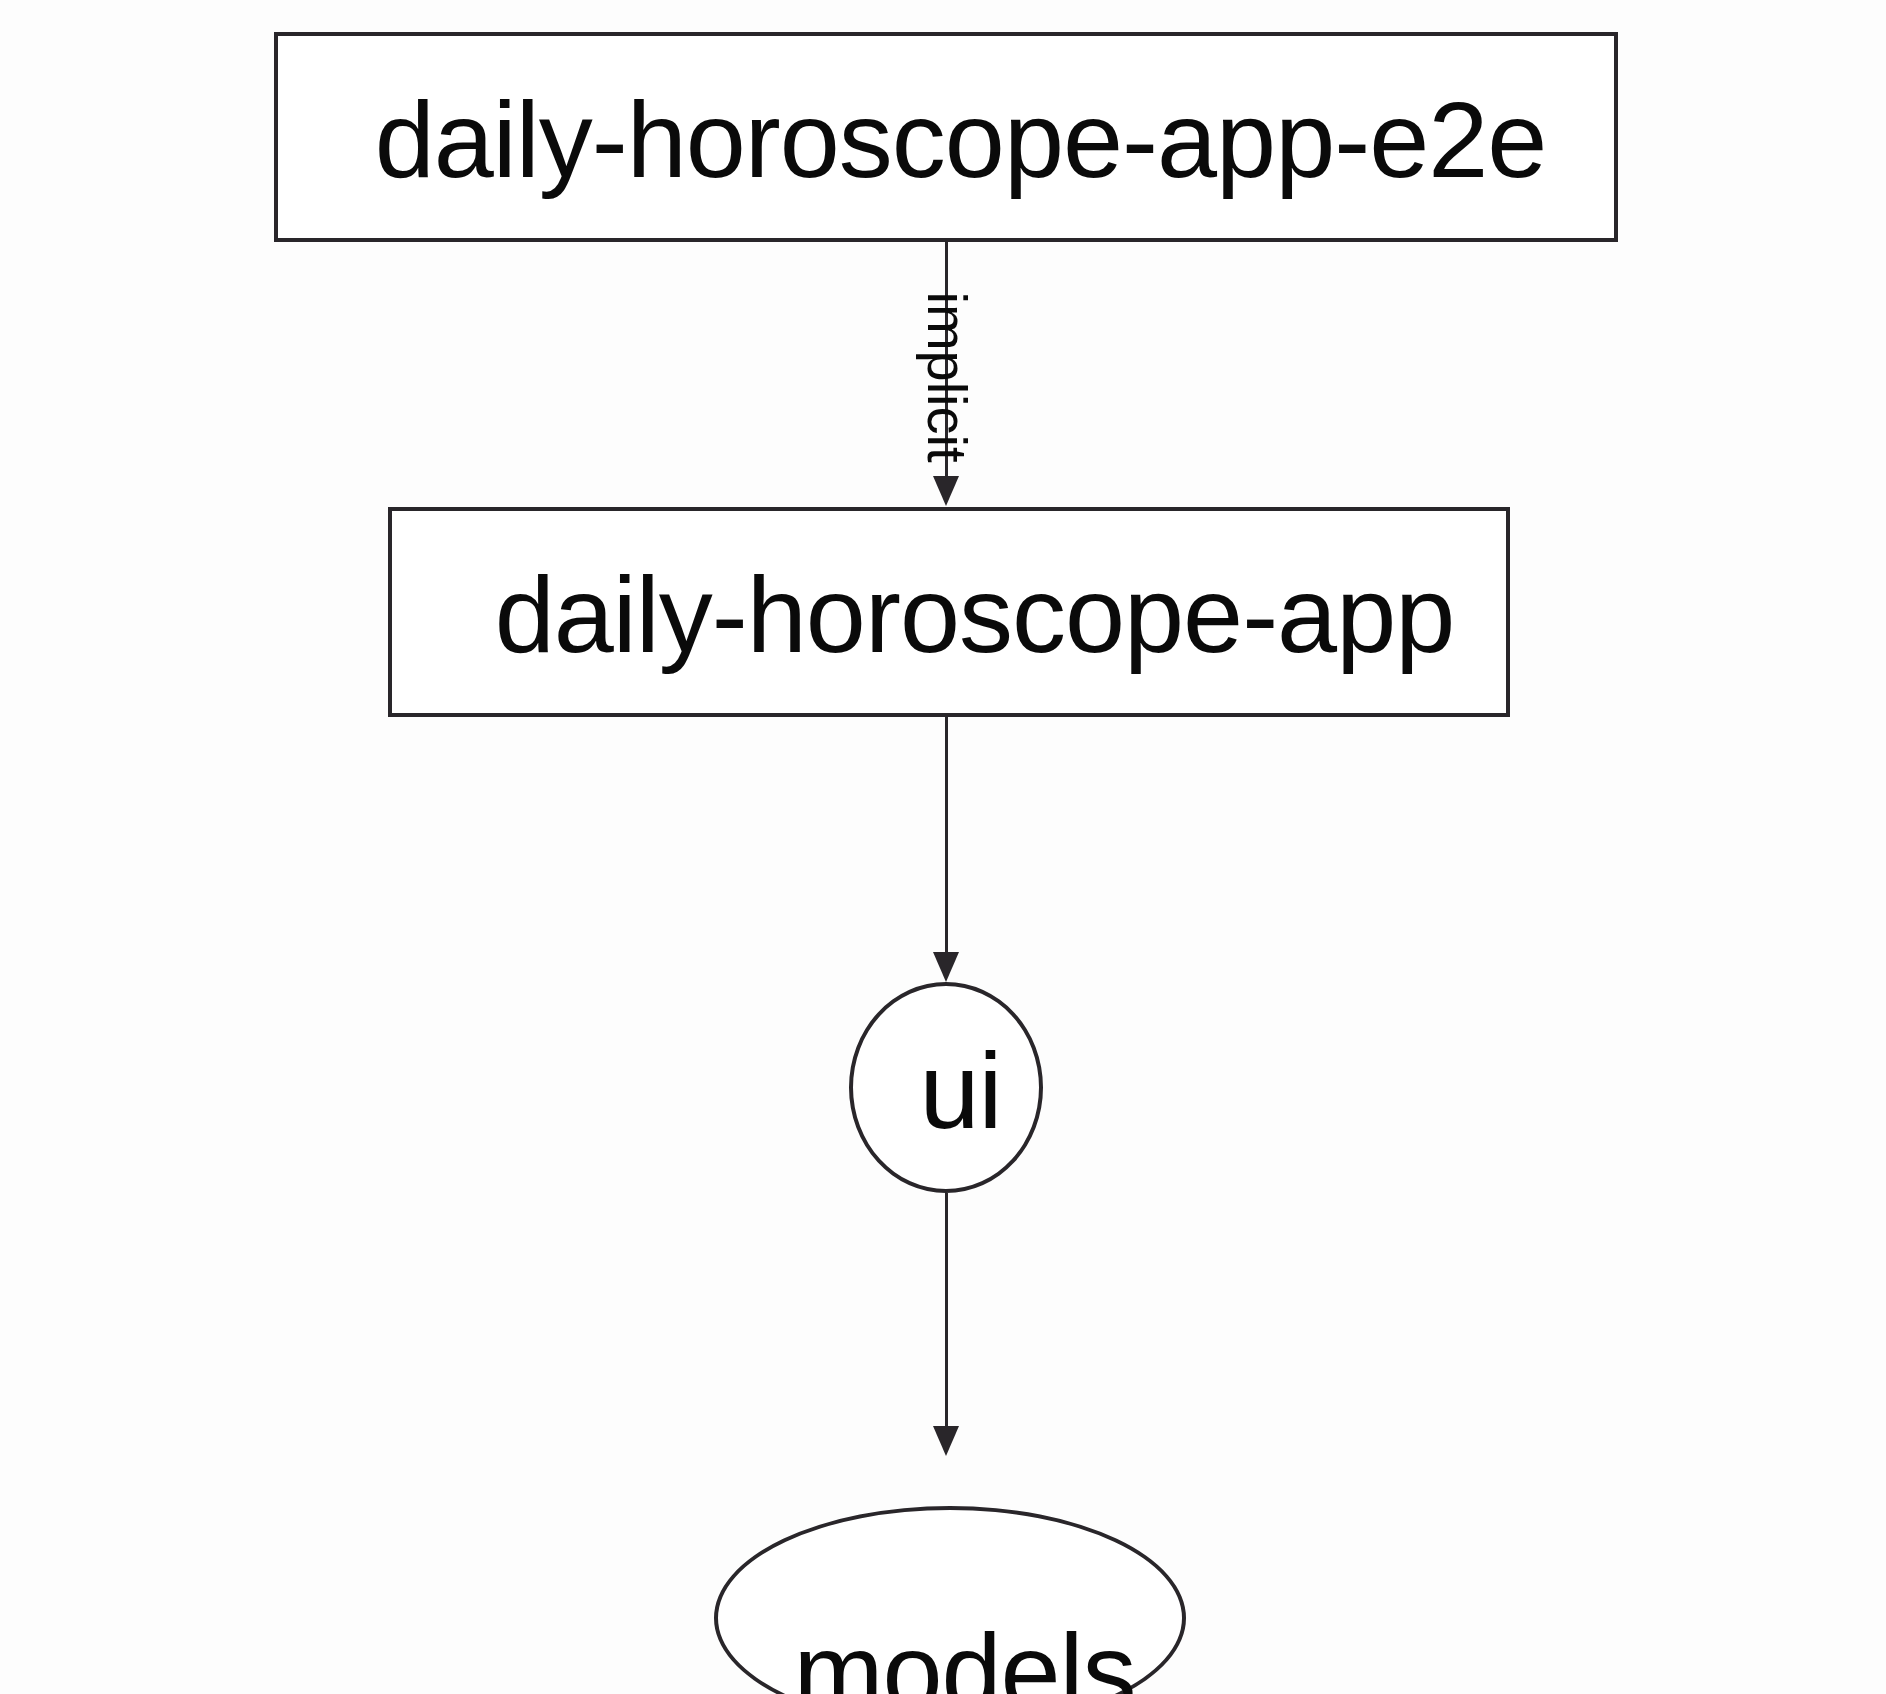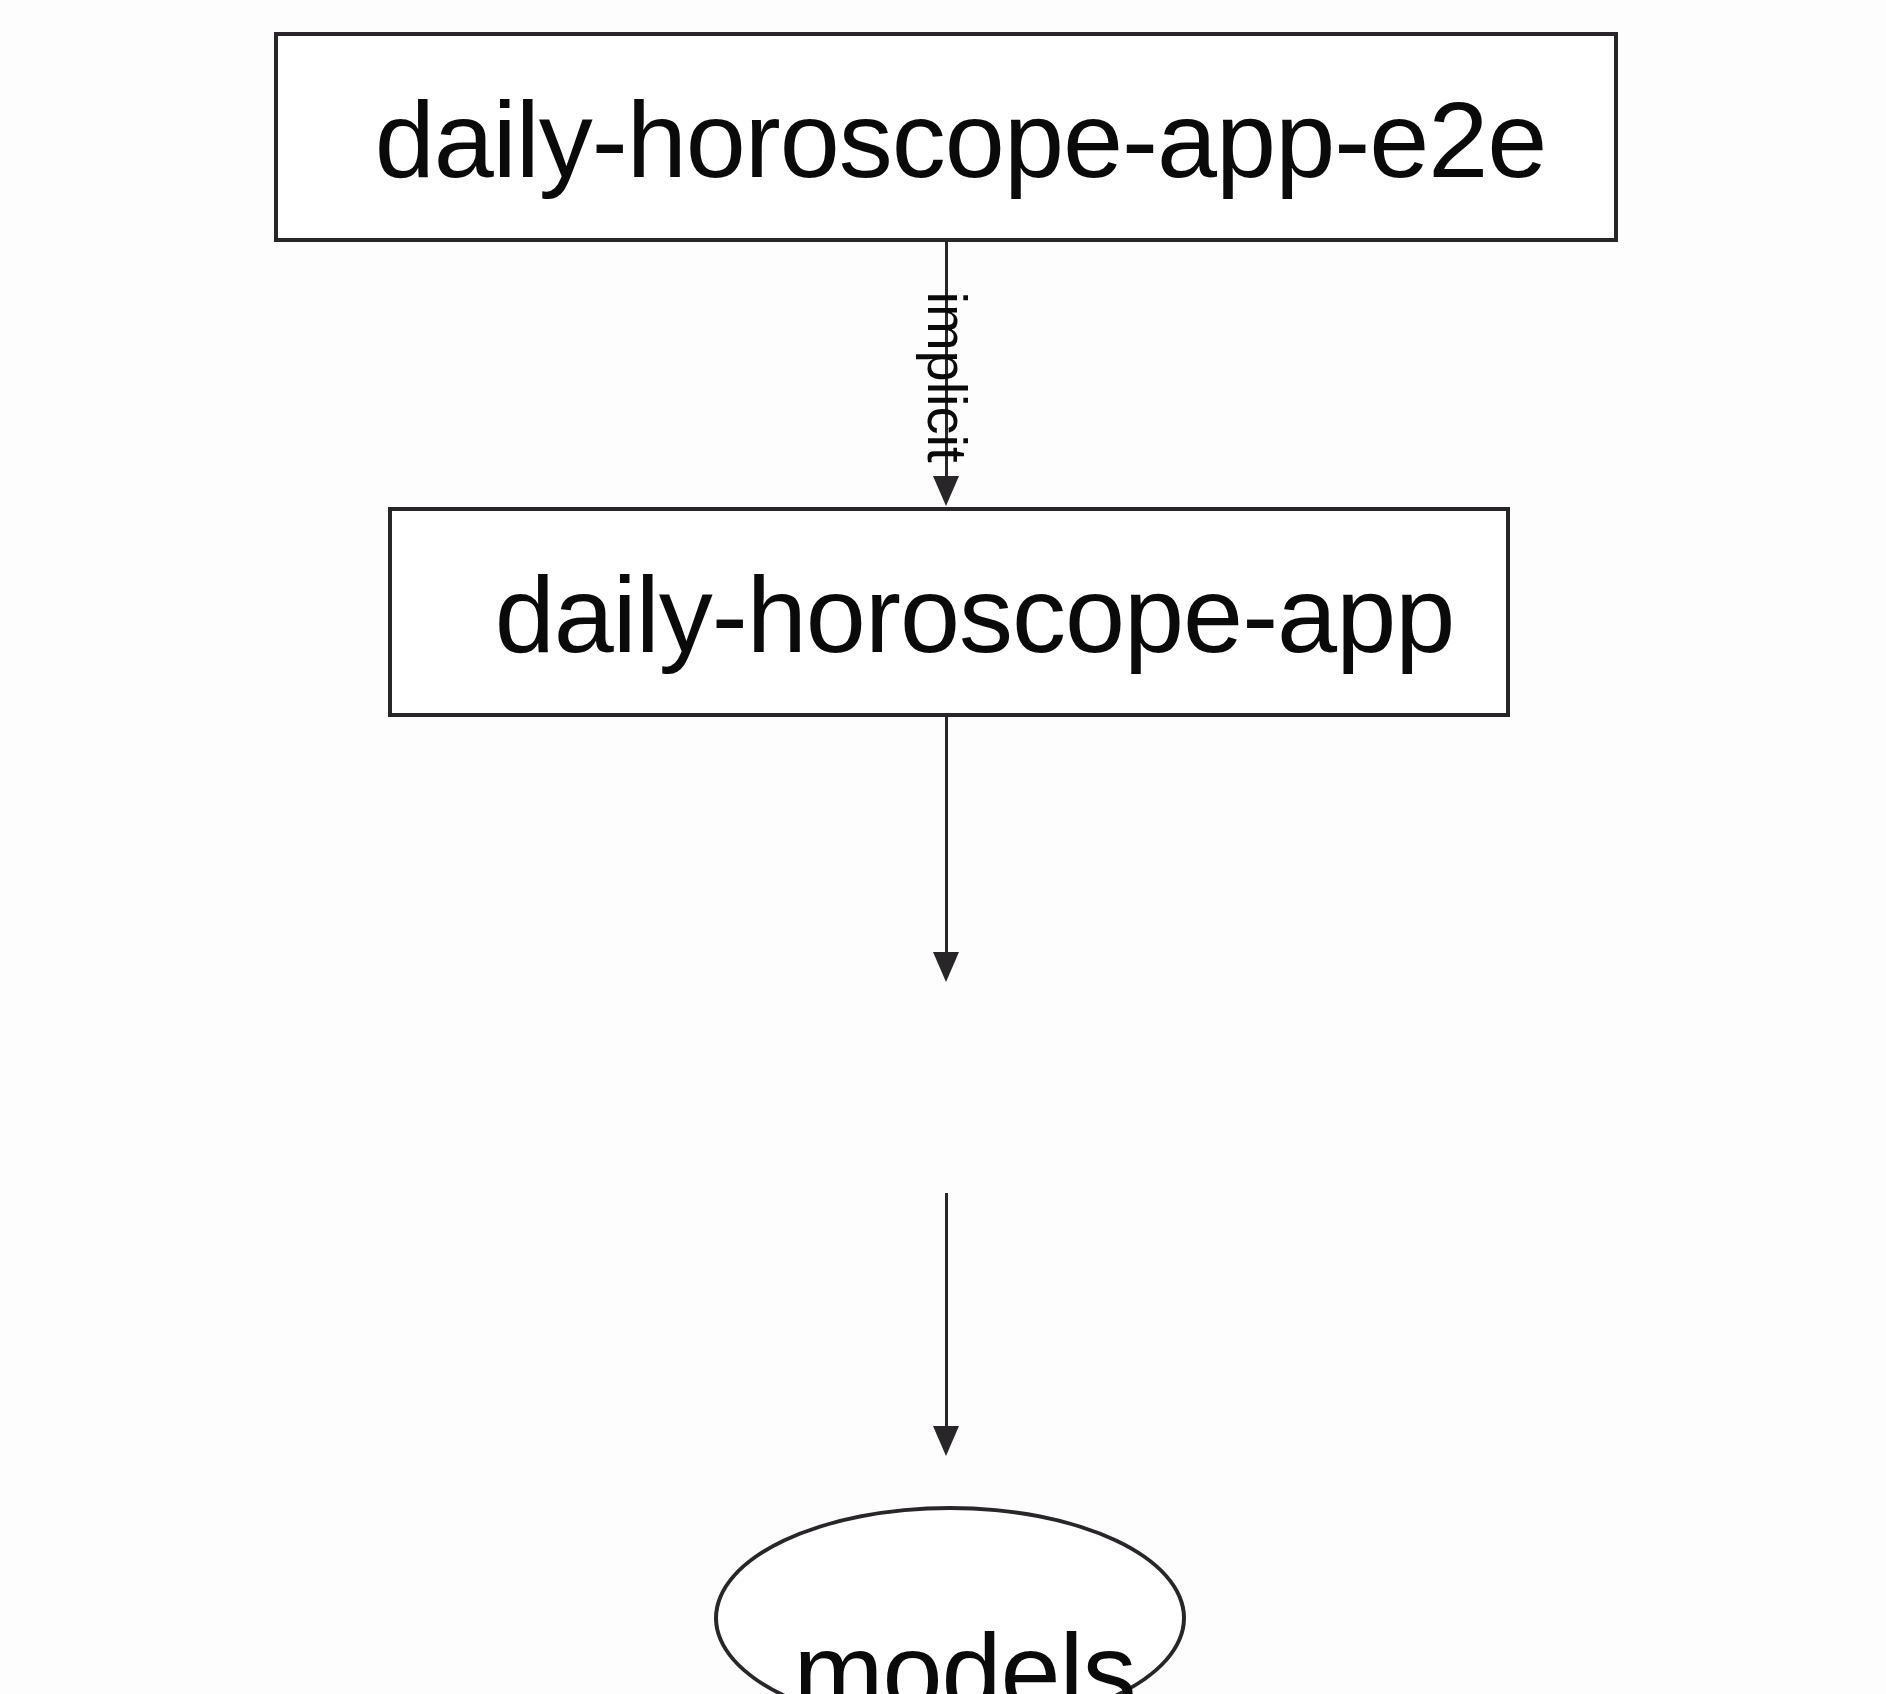--- a/index.html
+++ b/index.html
@@ -69,20 +69,23 @@
   <div class="arrowhead" style="left:933px; top:476px;"></div>
   <div class="edge-label" style="left:947px; top:377px;">implicit</div>
 
   <div class="node rect" style="left:388px; top:507px; width:1122px; height:210px;padding-left:22px;">
     <span class="node-label">daily-horoscope-app</span>
   </div>
 
   <div class="edge-line" style="left:945px; top:717px; height:237px;"></div>
   <div class="arrowhead" style="left:933px; top:952px;"></div>
 
+  <div class="node ellipse" style="left:849px; top:982px; width:194px; height:211px;">
+    <span class="node-label">ui</span>
+  </div>
 
   <div class="edge-line" style="left:945px; top:1193px; height:234px;"></div>
   <div class="arrowhead" style="left:933px; top:1426px;"></div>
 
   <div class="node ellipse" style="left:714px; top:1506px; width:472px; height:224px;align-items:flex-end;">
     <span class="node-label">models</span>
   </div>
 
 </div>
 

